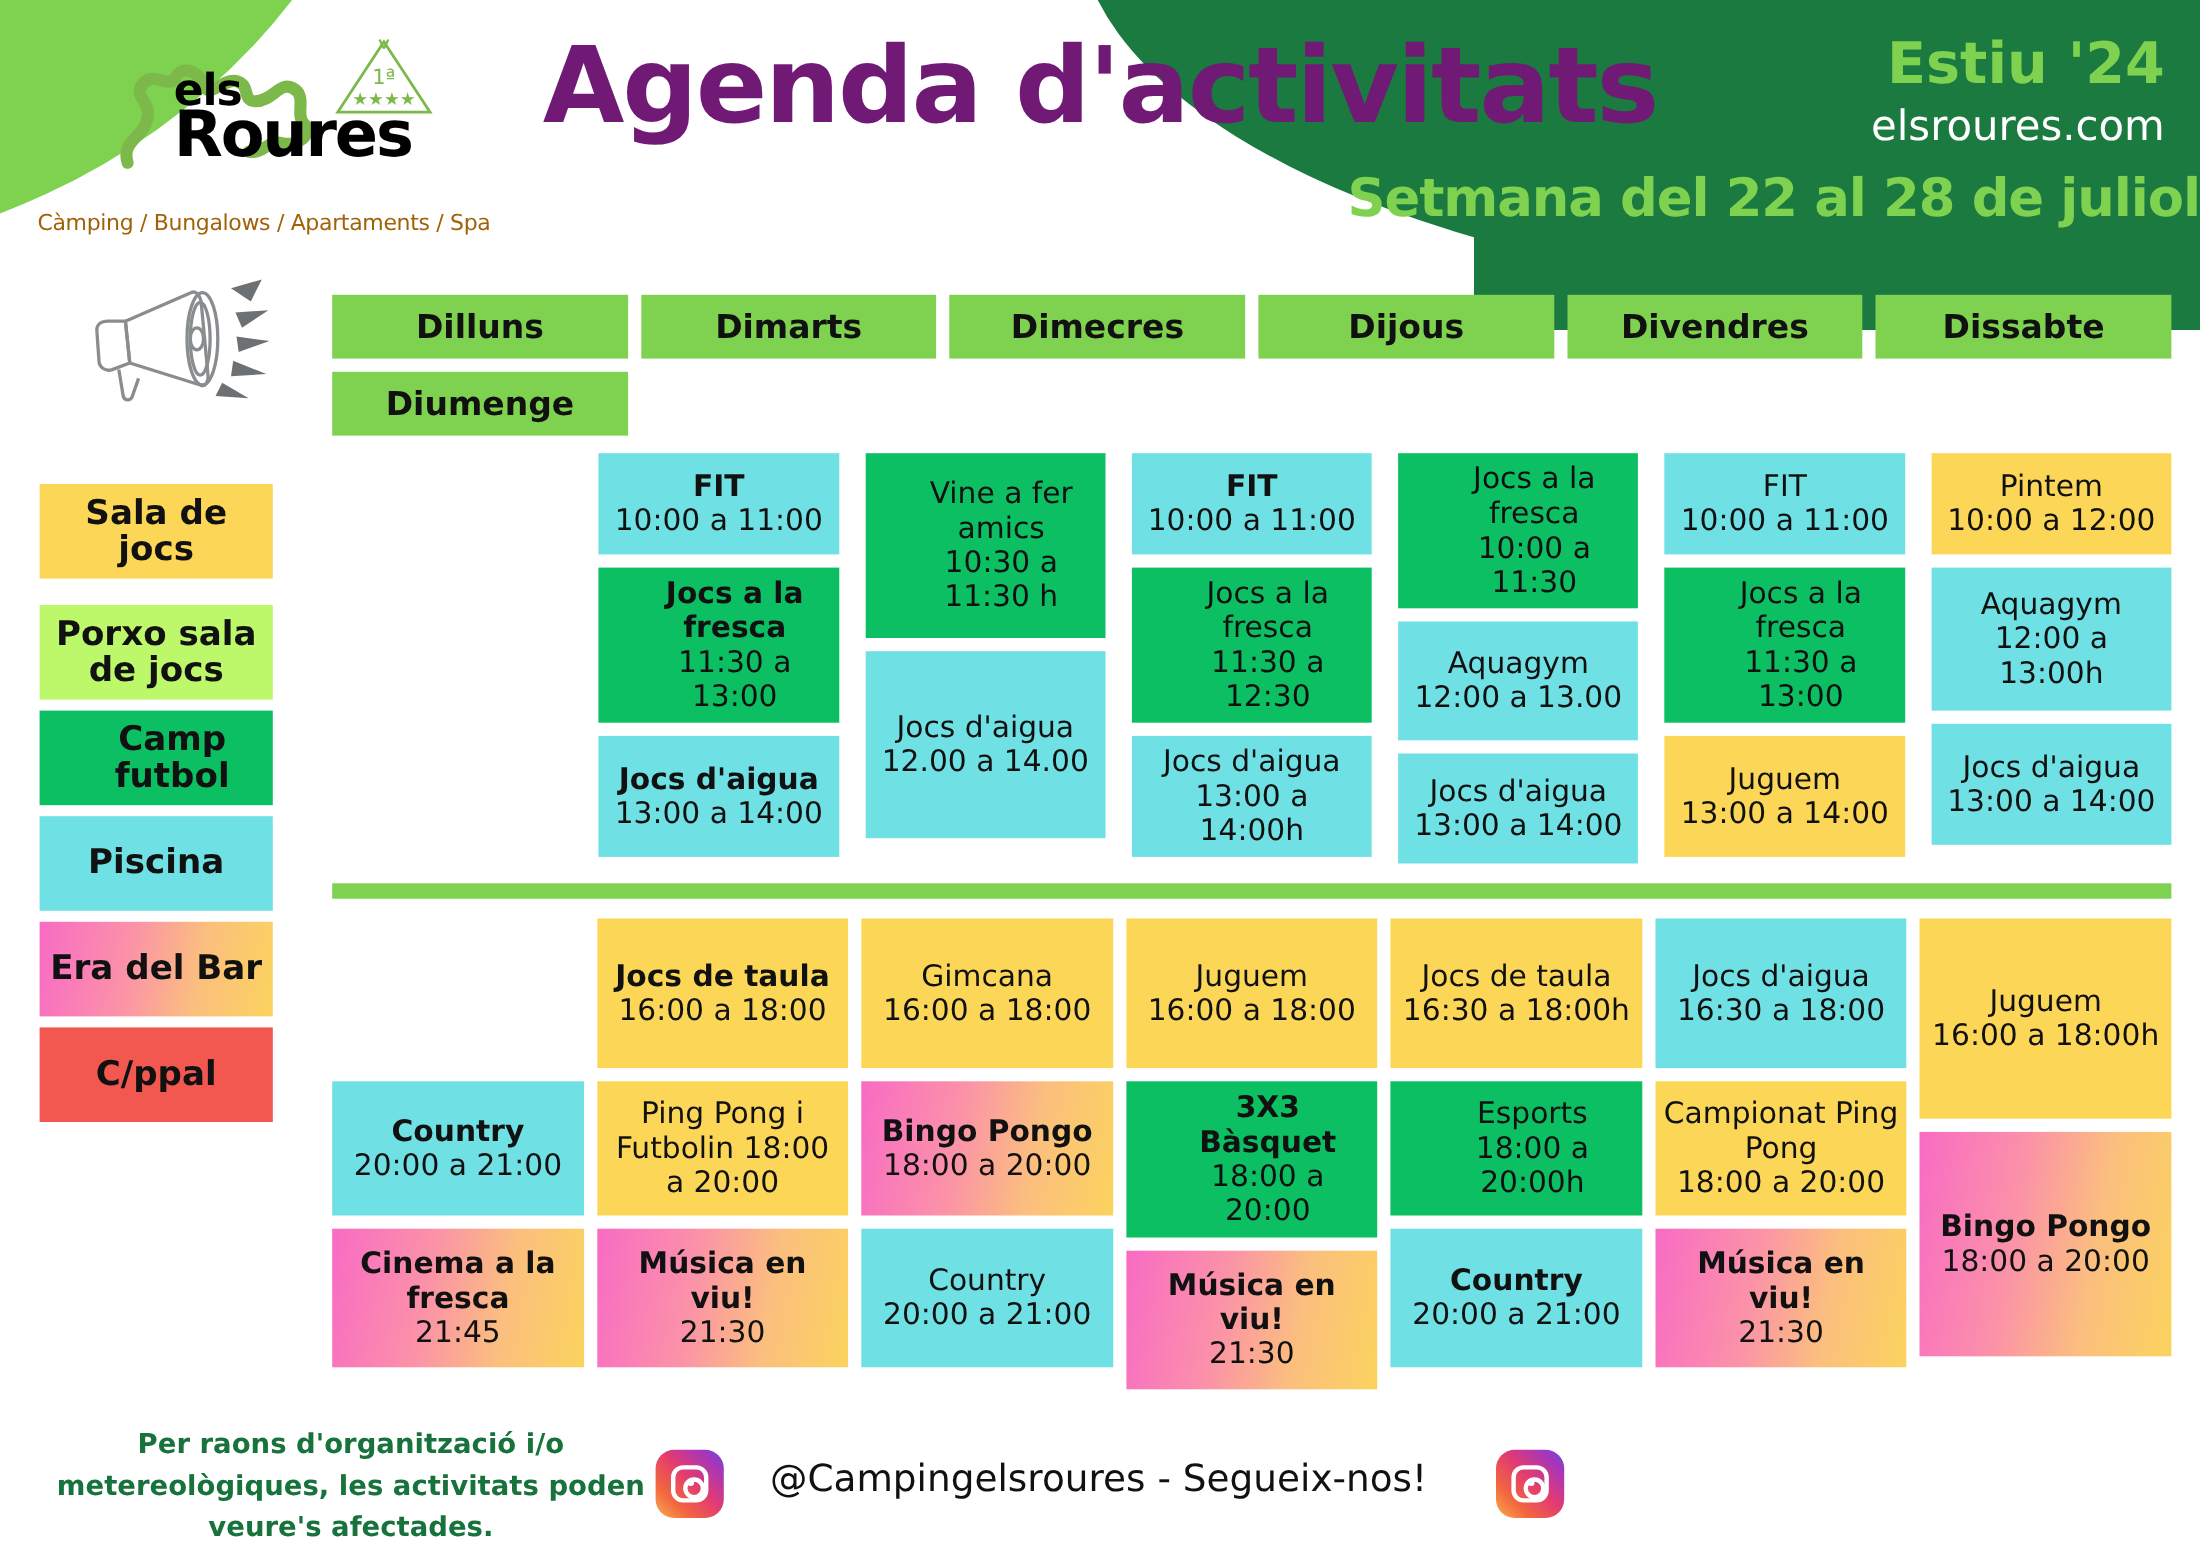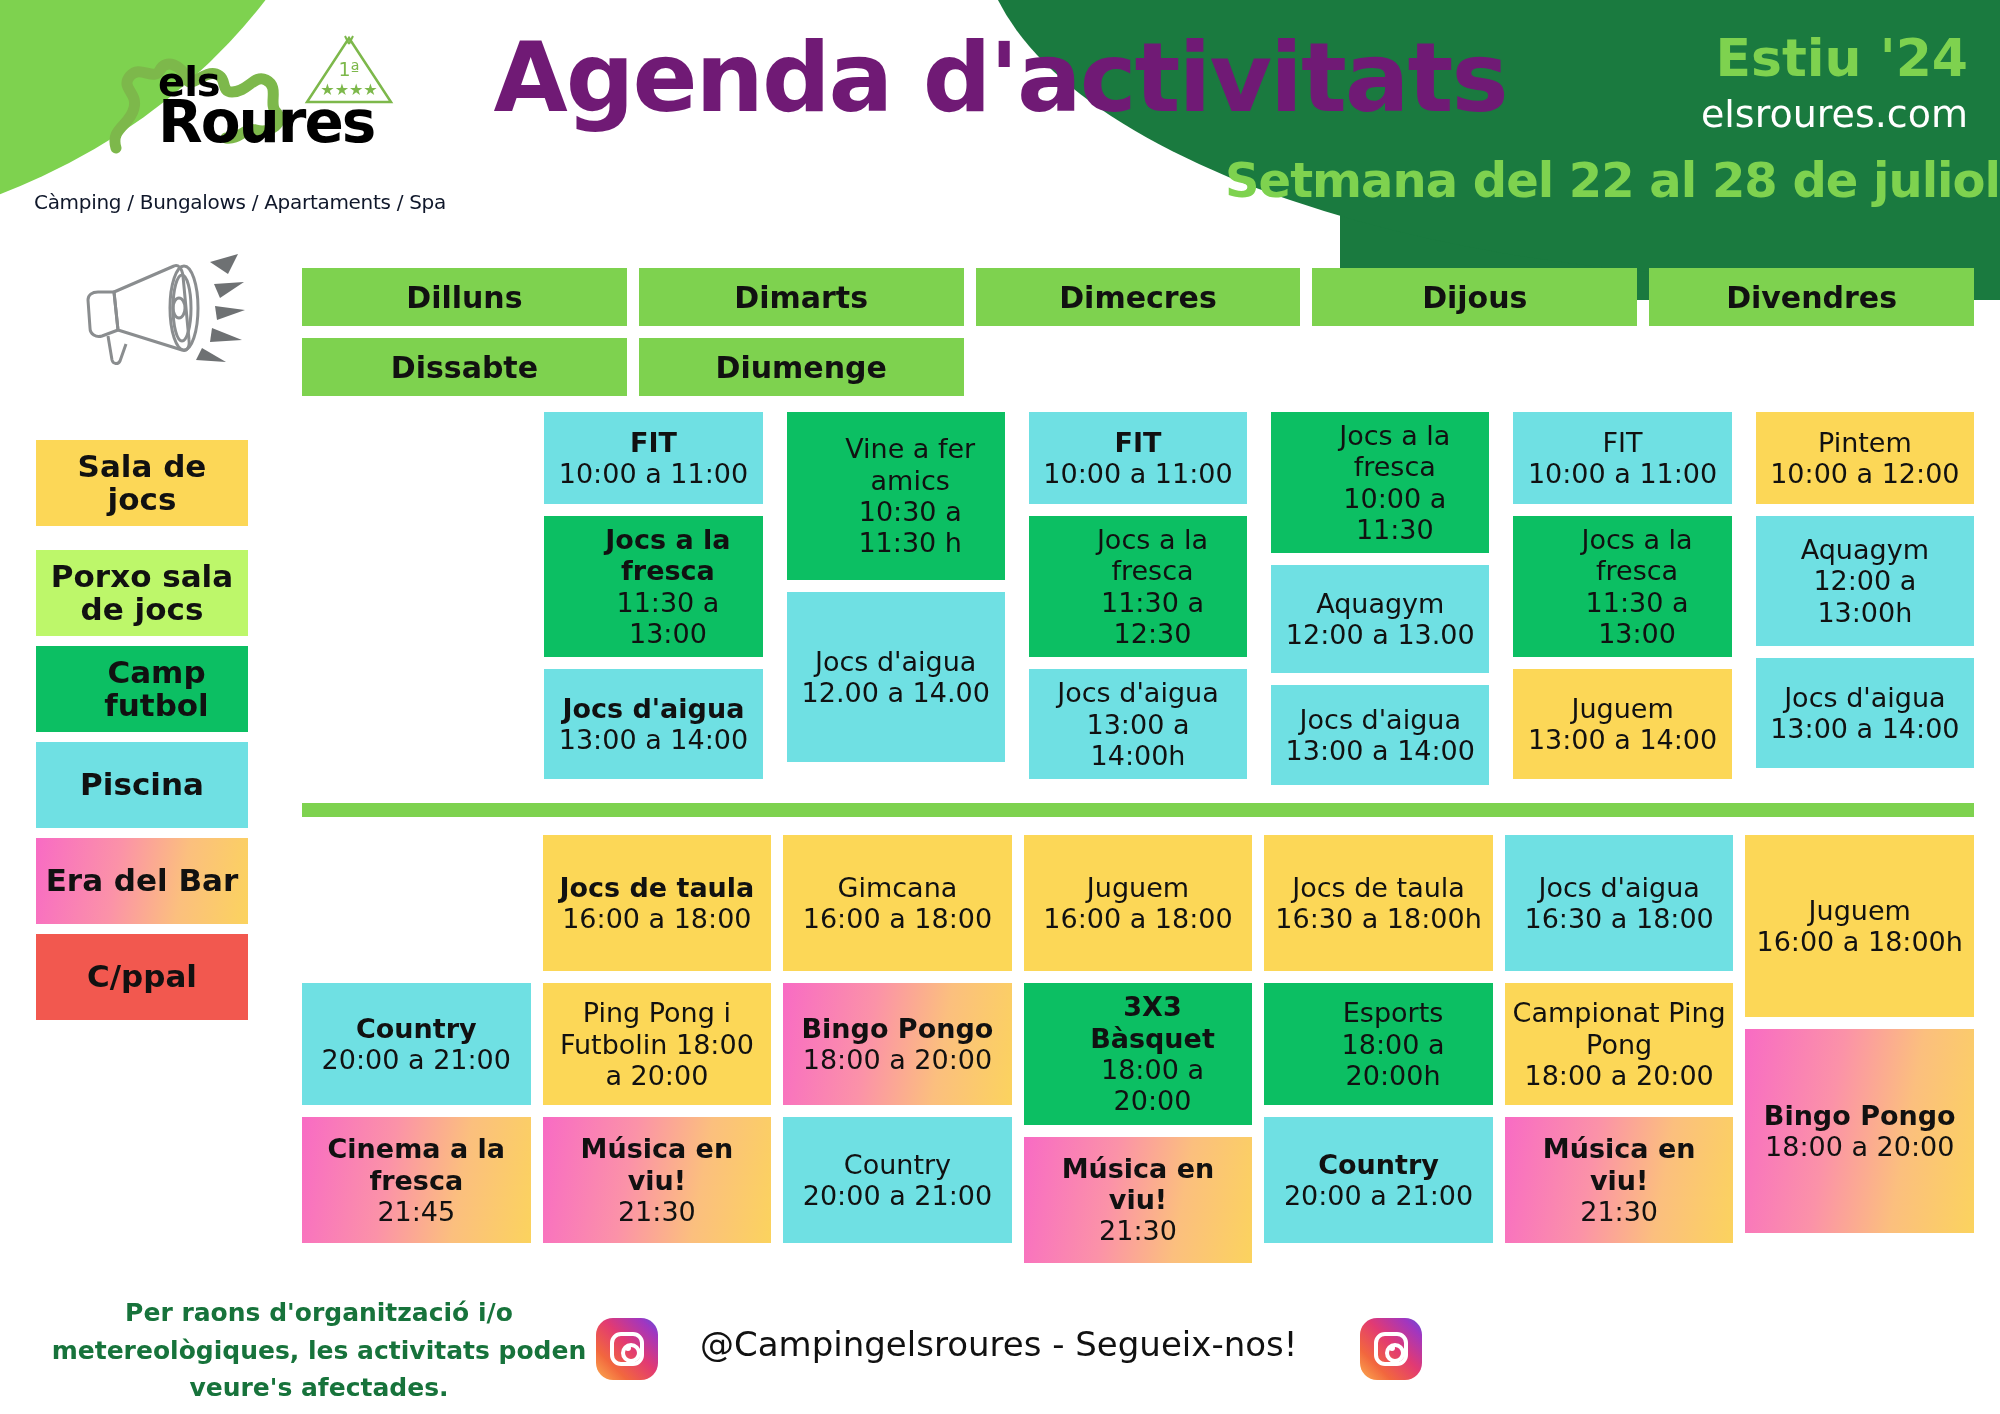--- a/index.html
+++ b/index.html
@@ -35,21 +35,21 @@
   }
 
   
   .logo-wrap { position:absolute; left:18px; top:18px; width:400px; z-index:5; }
   .logo-mark { position:relative; height:130px; }
   .logo-squiggle { position:absolute; left:90px; top:30px; }
   .logo-text { position:absolute; left:140px; top:48px; color:#000000; line-height:0.82; }
   .logo-els { font-size:40px; font-weight:bold; letter-spacing:-1px; }
   .logo-roures { font-size:58px; font-weight:bold; letter-spacing:-2px; }
   .logo-tent { position:absolute; left:285px; top:14px; }
-  .logo-sub { position:absolute; left:16px; top:172px; font-size:20px; color:#0f172a; letter-spacing:-0.3px; white-space:nowrap; }
+  .logo-sub { position:absolute; left:16px; top:172px; font-size:20px; color:#a16207; letter-spacing:-0.3px; white-space:nowrap; }
 
   .title-main {
     position:absolute; left:0; right:0; top:22px; text-align:center;
     font-size:96px; font-weight:bold; color:#701a75;
     font-family:"DejaVu Sans", sans-serif; letter-spacing:-2px; z-index:5;
   }
   .title-sub {
     position:absolute; left:0; right:0; top:152px; text-align:right;
     font-size:48px; font-weight:bold; color:#7ED24F; letter-spacing:-1px; z-index:5;
   }
@@ -63,21 +63,21 @@
 
   
   .legend { position:absolute; left:36px; top:440px; width:212px; z-index:4; }
   .legend-item {
     height:86px; margin-bottom:10px; display:flex; align-items:center; justify-content:center;
     text-align:center; font-size:31px; font-weight:bold; color:#111; line-height:1.08; padding:4px 6px;
   }
 
   
   .grid { position:absolute; left:302px; top:268px; width:1672px; z-index:3; }
-  .cols { display:grid; grid-template-columns: repeat(5, 1fr); gap:12px; }
+  .cols { display:grid; grid-template-columns: repeat(6, 1fr); gap:12px; }
 
   .dayhead {
     background:#7ED24F; height:58px; display:flex; align-items:center; justify-content:center;
     font-size:30px; font-weight:bold; color:#111;
   }
 
   .morning { display:grid; grid-template-columns: repeat(7, 1fr); gap:24px; margin-top:16px; align-items:start; }
   .afternoon { display:grid; grid-template-columns: repeat(7, 1fr); gap:12px; margin-top:18px; align-items:start; }
 
   .daycol { display:flex; flex-direction:column; gap:12px; }

